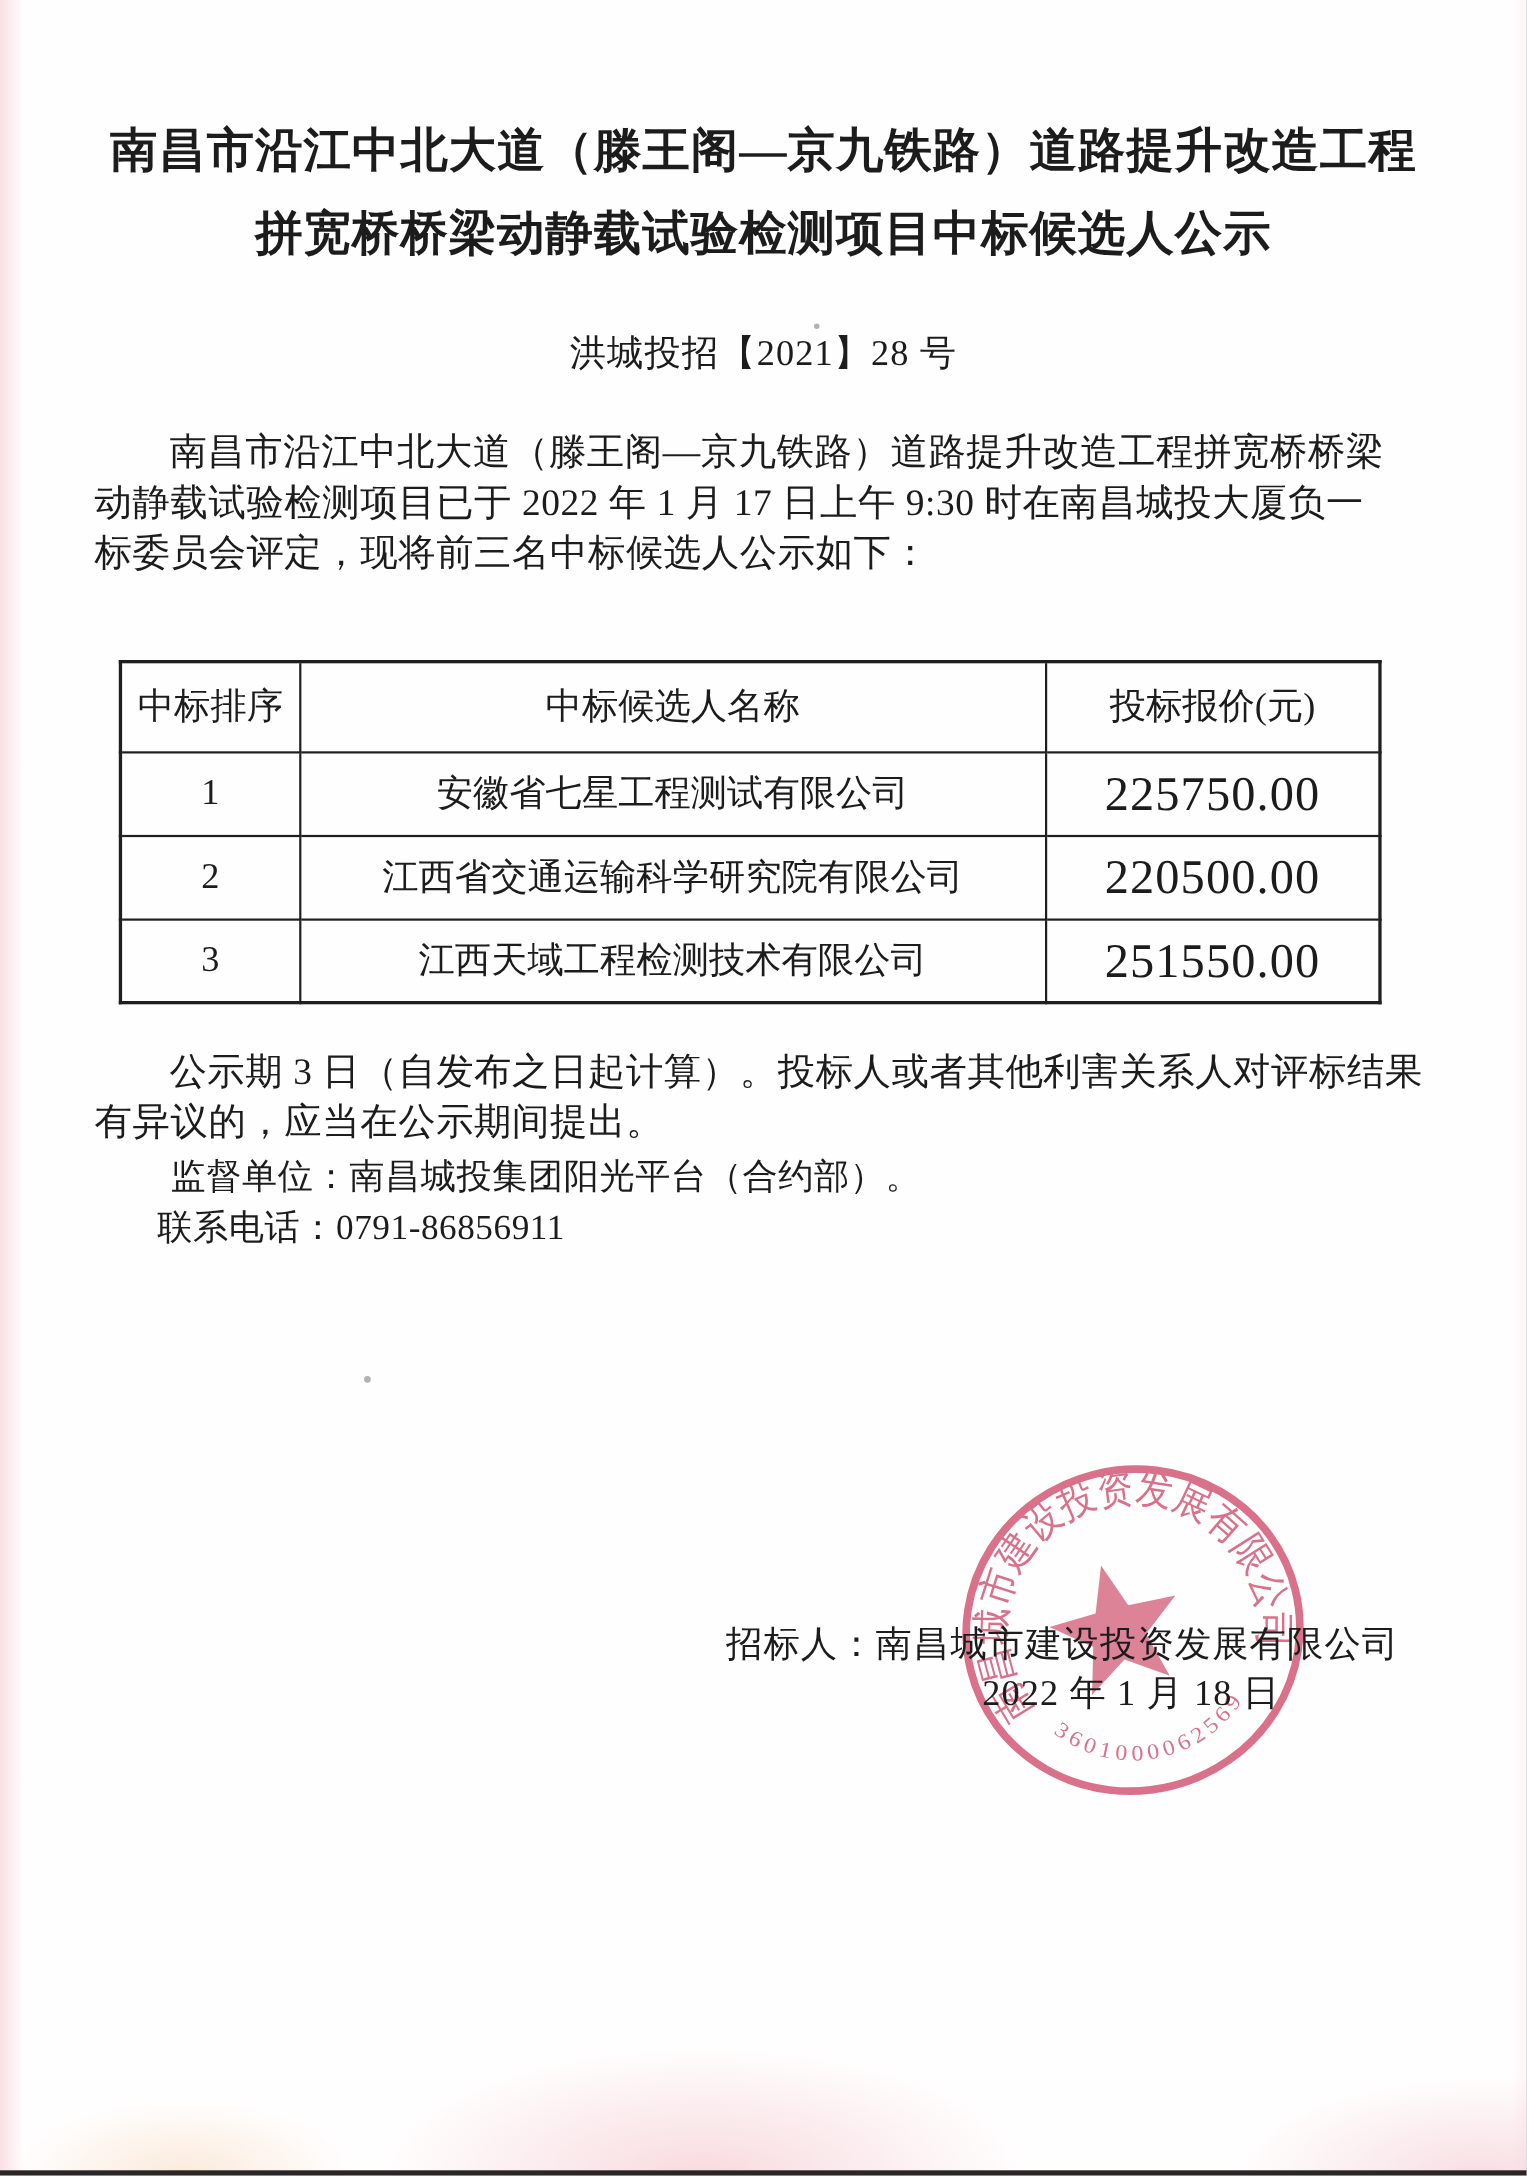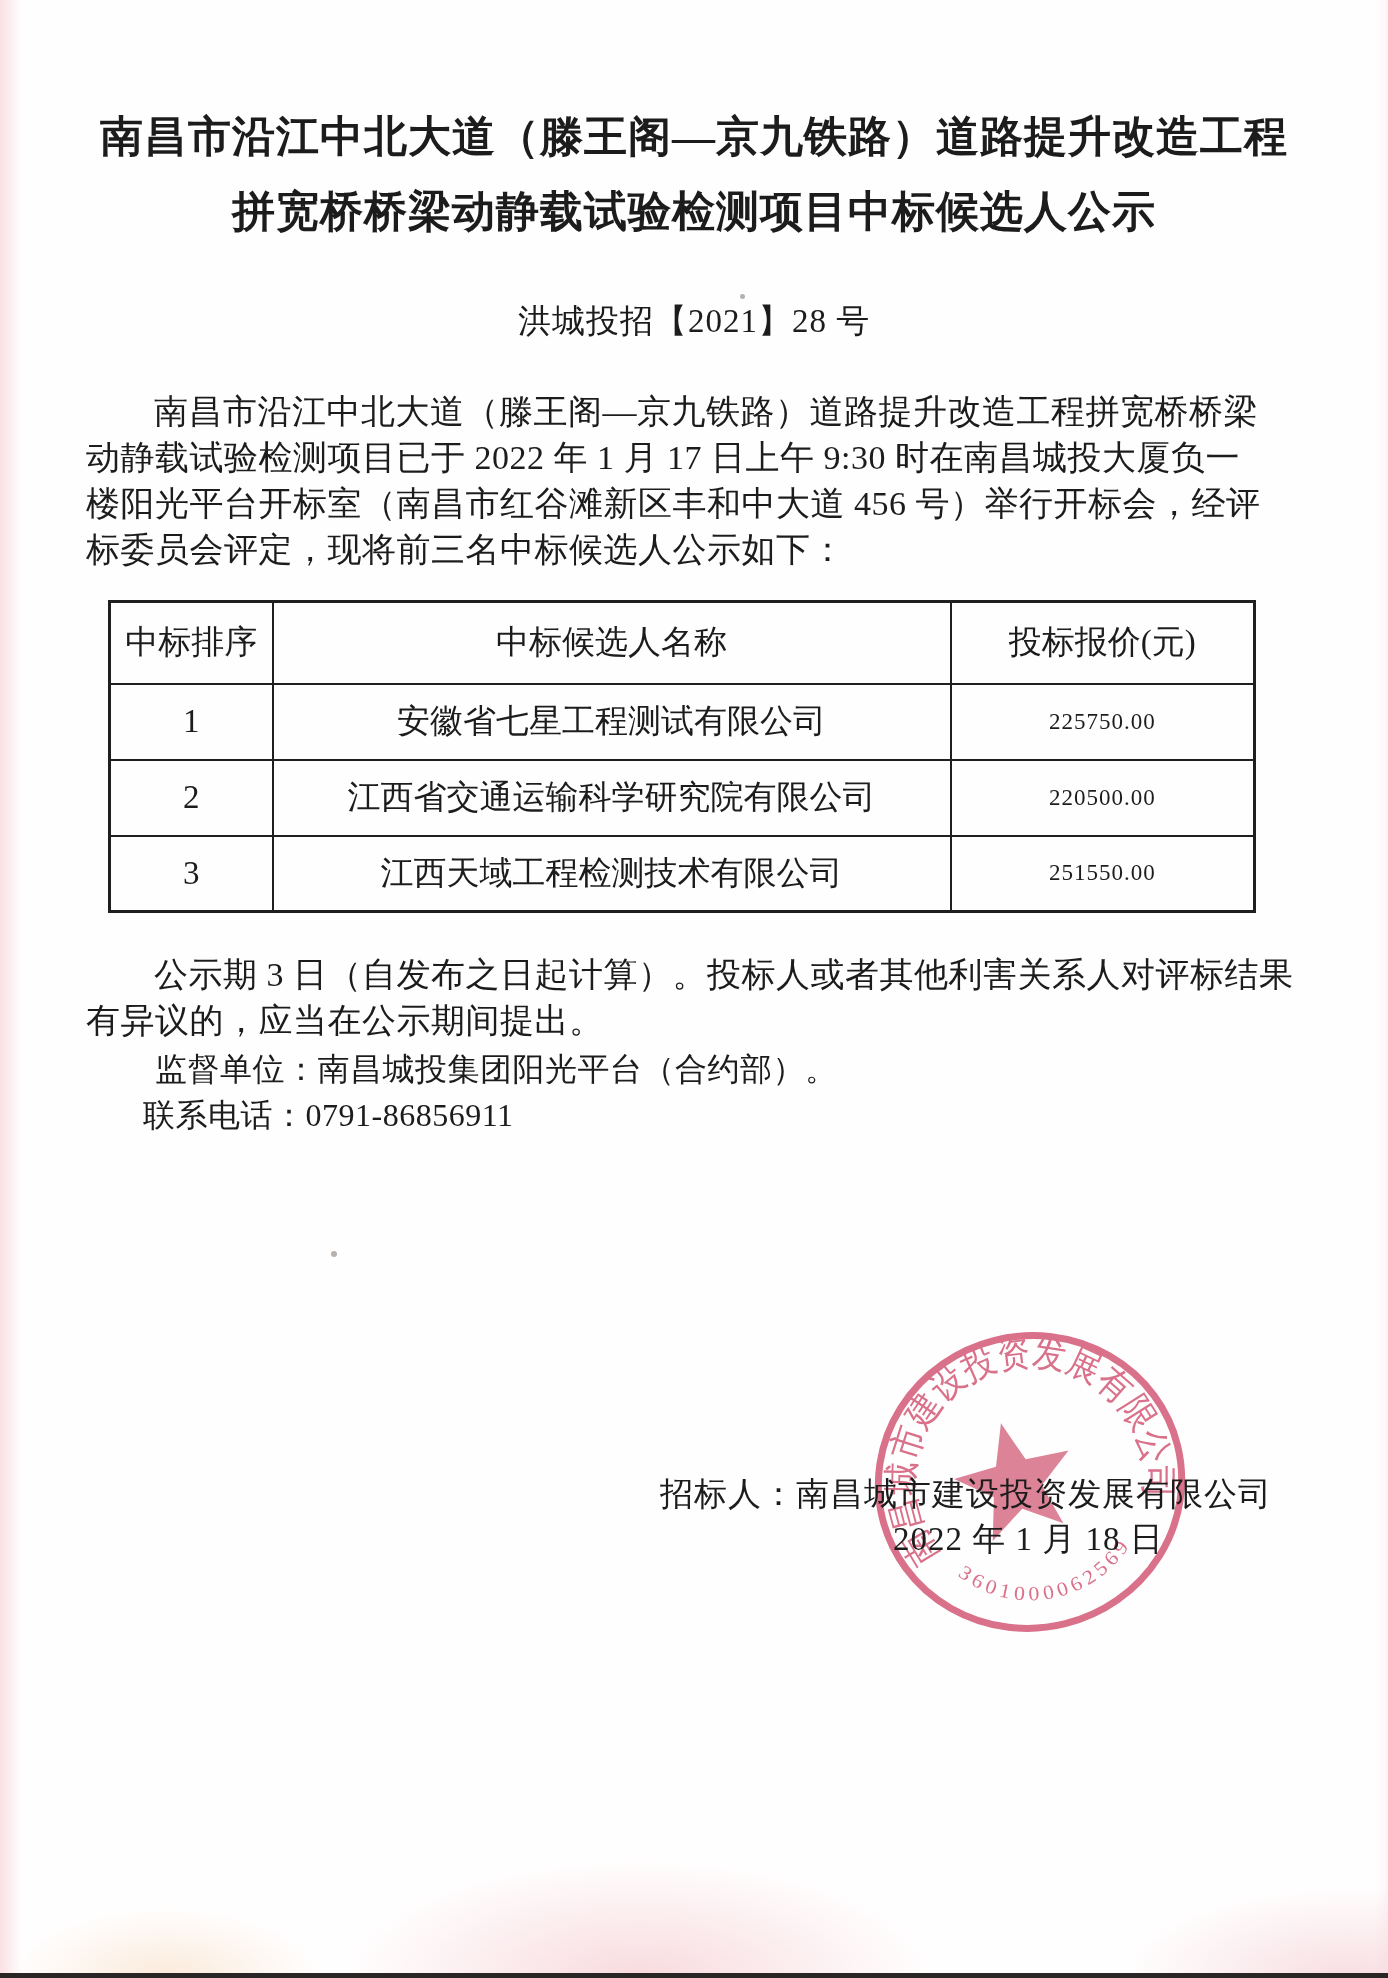--- a/index.html
+++ b/index.html
@@ -39,21 +39,21 @@
     font-size:33px;
   }
   table.candidates th,table.candidates td{
     border:2px solid #1f1f1f;text-align:center;vertical-align:middle;
     font-weight:normal;padding:0;overflow:hidden;white-space:nowrap;
   }
   table.candidates{border:3px solid #1f1f1f;}
   table.candidates thead tr{height:82px;}
   table.candidates tbody tr{height:76px;}
   col.c-rank{width:163px;} col.c-name{width:678px;} col.c-price{width:304px;}
-  td.price{font-size:23px;letter-spacing:1px;}
+  td.price{font-size:44px;letter-spacing:1px;}
   .footer-line{position:absolute;font-size:33px;letter-spacing:1px;white-space:nowrap;z-index:3;}
   .bidder{top:1472px;left:660px;}
   .date{top:1517px;left:893px;}
   .seal{position:absolute;left:868px;top:1330px;width:326px;height:312px;opacity:0.8;z-index:2;}
   .seal text{font-family:"Liberation Serif","DejaVu Serif",serif;}
   .speck{position:absolute;width:6px;height:6px;border-radius:50%;background:#b7b1ac;}
   .speck-1{left:331px;top:1251px;}
   .speck-2{left:740px;top:294px;width:5px;height:5px;}
 </style>
 </head>
@@ -62,21 +62,20 @@
 <div class="page">
 
   <div class="title title-1">南昌市沿江中北大道（滕王阁—京九铁路）道路提升改造工程</div>
   <div class="title title-2">拼宽桥桥梁动静载试验检测项目中标候选人公示</div>
 
   <div class="doc-number">洪城投招【2021】28 号</div>
 
   <div class="para intro">
     <div class="pline indent">南昌市沿江中北大道（滕王阁—京九铁路）道路提升改造工程拼宽桥桥梁</div>
     <div class="pline">动静载试验检测项目已于 2022 年 1 月 17 日上午 9:30 时在南昌城投大厦负一</div>
-    <div class="pline">楼阳光平台开标室（南昌市红谷滩新区丰和中大道 456 号）举行开标会，经评</div>
     <div class="pline">标委员会评定，现将前三名中标候选人公示如下：</div>
   </div>
 
   <table class="candidates">
     <colgroup>
         <col class="c-rank">
         <col class="c-name">
         <col class="c-price">
       </colgroup>
     <thead>

